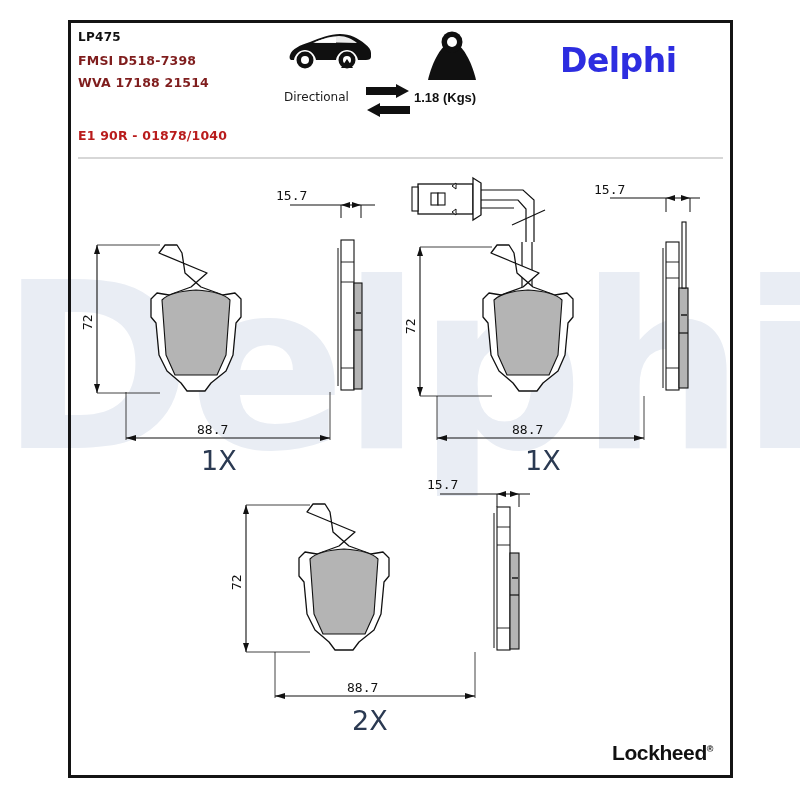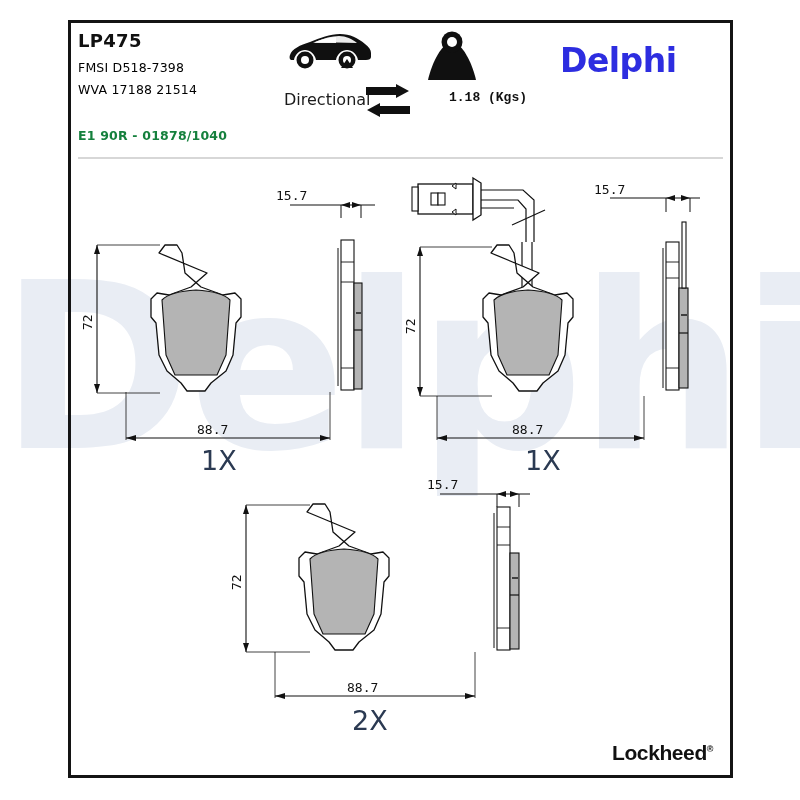--- a/index.html
+++ b/index.html
@@ -51,80 +51,79 @@
     white-space: nowrap;
   }
   
   .hdr-codes {
     position: absolute;
     left: 78px;
     top: 30px;
     width: 220px;
   }
   .hdr-part {
-    font-size: 18px;
+    font-size: 12px;
     font-weight: bold;
     color: #111;
     letter-spacing: 0.3px;
     margin: 0 0 9px 0;
     font-family: "DejaVu Sans", sans-serif;
   }
   .hdr-line {
     font-size: 12.5px;
-    font-weight: normal;
-    color: #000000;
+    font-weight: bold;
+    color: #7f1d1d;
     letter-spacing: 0.2px;
     margin: 0 0 7px 0;
     font-family: "DejaVu Sans", sans-serif;
   }
   .hdr-approval {
     position: absolute;
     left: 78px;
     top: 128px;
     font-size: 12.5px;
     font-weight: bold;
-    color: #15803d;
+    color: #b91c1c;
     letter-spacing: 0.2px;
     font-family: "DejaVu Sans", sans-serif;
     white-space: nowrap;
   }
   .icon-car {
     position: absolute;
     left: 286px;
     top: 28px;
   }
   .icon-directional-arrows {
     position: absolute;
     left: 366px;
     top: 84px;
   }
   .lbl-directional {
     position: absolute;
     left: 284px;
     top: 90px;
-    font-size: 16px;
+    font-size: 12px;
     color: #1b1b1b;
     font-family: "DejaVu Sans", sans-serif;
     white-space: nowrap;
   }
   .icon-weight {
     position: absolute;
     left: 424px;
     top: 30px;
   }
   .lbl-weight {
     position: absolute;
     left: 414px;
     top: 90px;
     font-size: 13px;
     font-weight: bold;
     color: #111;
-    font-family: Liberation Mono, monospace;
+    font-family: Liberation Sans, sans-serif;
     white-space: nowrap;
-    margin-left: 35px;
   }
   .brand-delphi {
     position: absolute;
     left: 560px;
     top: 44px;
     font-size: 33px;
     font-weight: bold;
     font-family: "DejaVu Sans", sans-serif;
     letter-spacing: -0.5px;
     line-height: 1;

